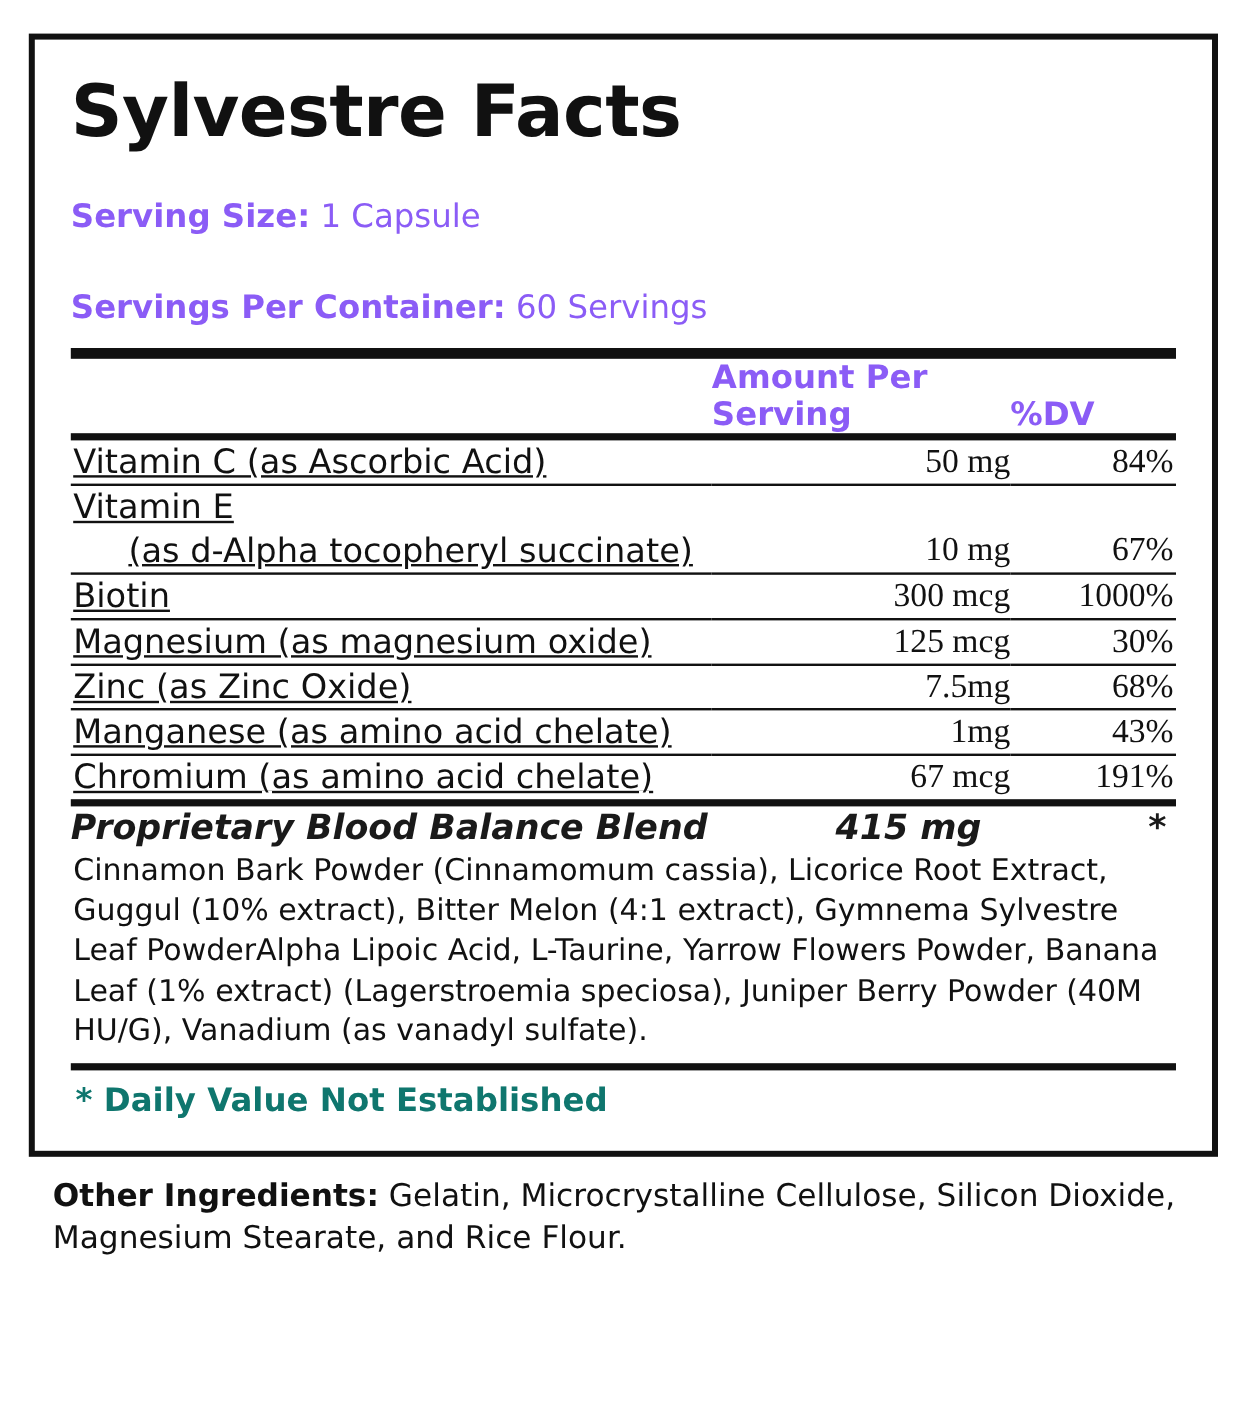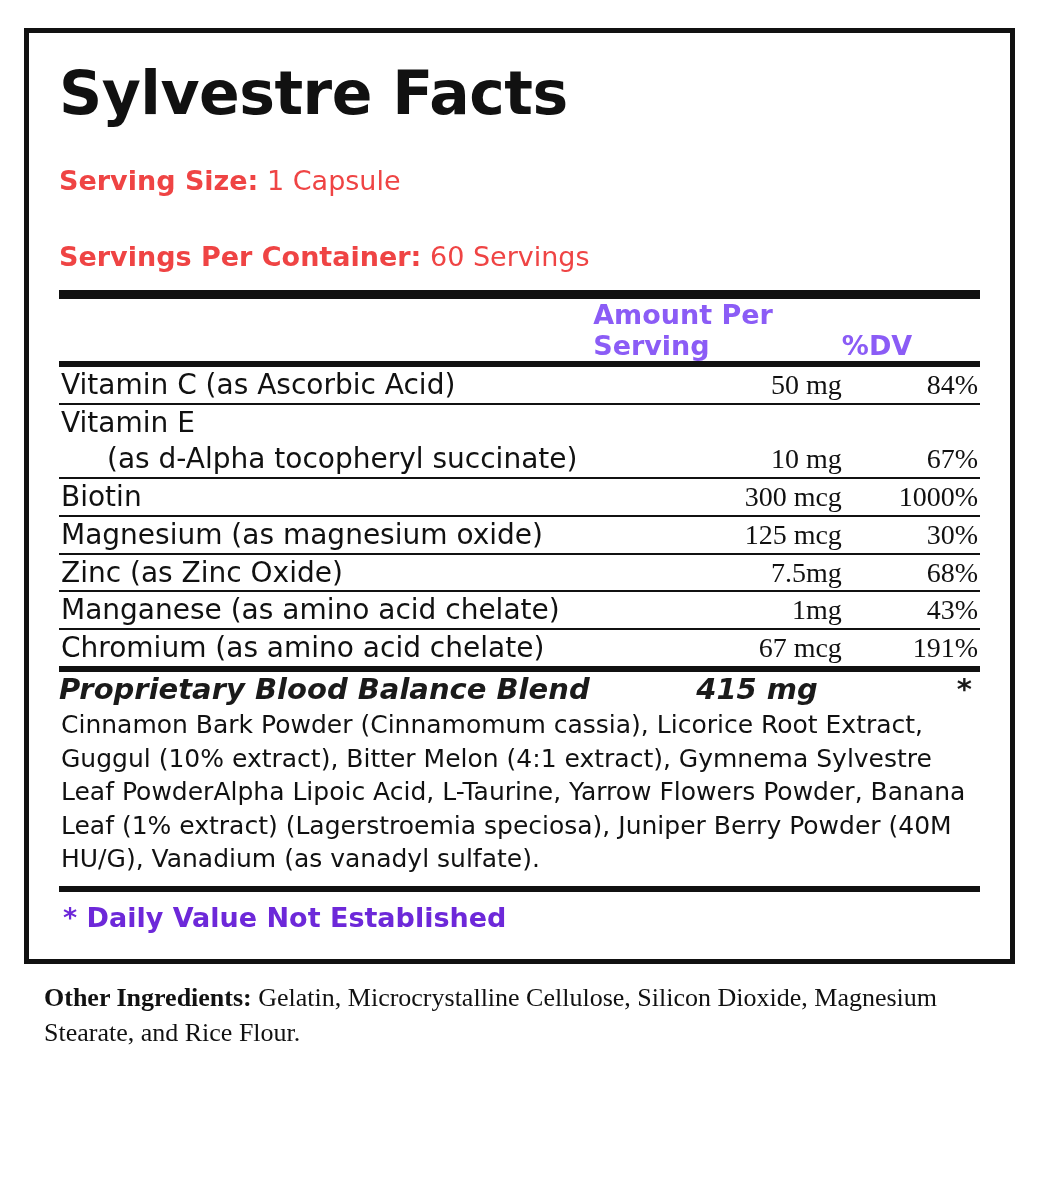--- a/index.html
+++ b/index.html
@@ -36,21 +36,21 @@
     line-height: 1.02;
     font-weight: 700;
     letter-spacing: -0.5px;
     margin: 4px 0 8px 0;
     color: #111;
   }
 
   .serving-line {
     font-size: 27px;
     line-height: 1.45;
-    color: #ef4444;
+    color: #8b5cf6;
     margin-top: 37px;
   }
   .serving-line b {
     font-weight: 700;
   }
   .serving-line .val {
     font-weight: 400;
   }
 
   .rule-thick {
@@ -91,21 +91,21 @@
     line-height: 1.28;
     padding: 9px 0 8px 0;
     color: #111;
   }
   .nut-row td.amt, .nut-row td.dv {
     text-align: right;
     white-space: nowrap;
     font-family: Liberation Serif, serif;
   }
   .nut-row td.dv { padding-right: 2px; }
-  .nut-row td.name { padding-left: 2px; }
+  .nut-row td.name { padding-left: 2px; text-decoration: underline; }
   .sub-name {
     display: block;
     padding-left: 46px;
   }
   .row-sep td {
     border-top: 2px solid #111;
   }
 
   .blend-row td {
     font-size: 29px;
@@ -127,29 +127,28 @@
     font-size: 25px;
     line-height: 1.34;
     padding: 2px 2px 10px 2px;
     color: #111;
   }
 
   .daily-value-note {
     font-size: 27px;
     font-weight: 600;
     padding: 10px 0 4px 4px;
-    color: #6d28d9;
+    color: #0f766e;
   }
 
   .other-ingredients {
     font-size: 26px;
     line-height: 1.38;
     padding: 16px 16px 0 20px;
     color: #111;
-    font-family: Liberation Serif, serif;
   }
   .other-ingredients b {
     font-weight: 700;
   }
 </style>
 </head>
 <body>
 
 <div class="page">
 

